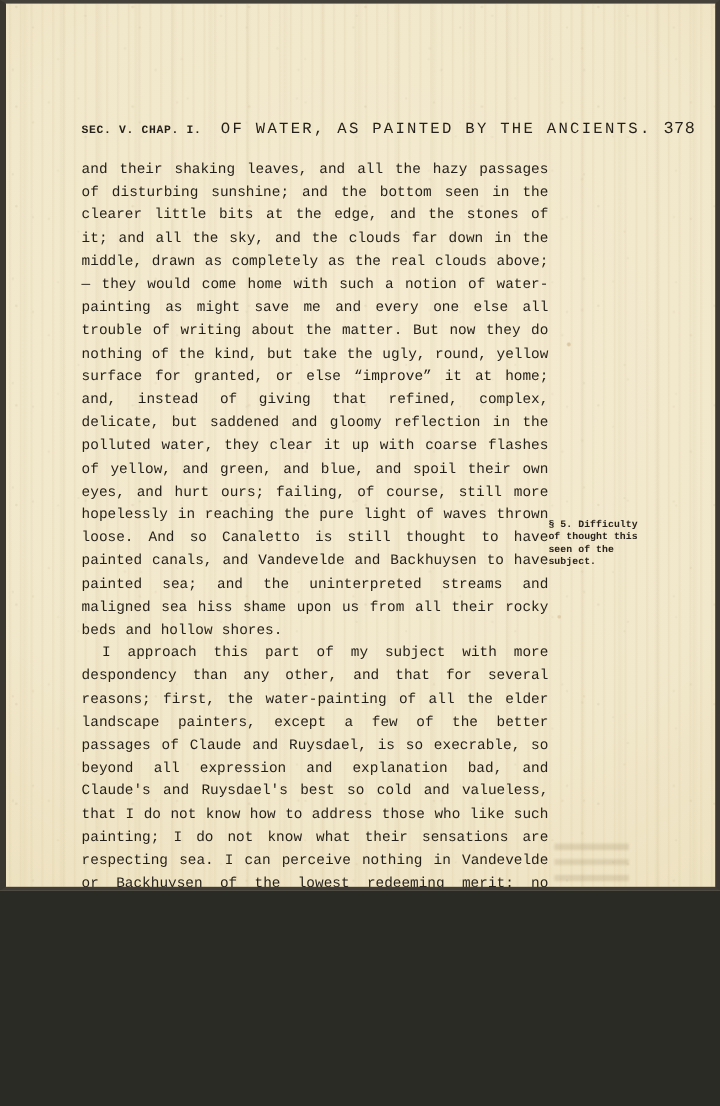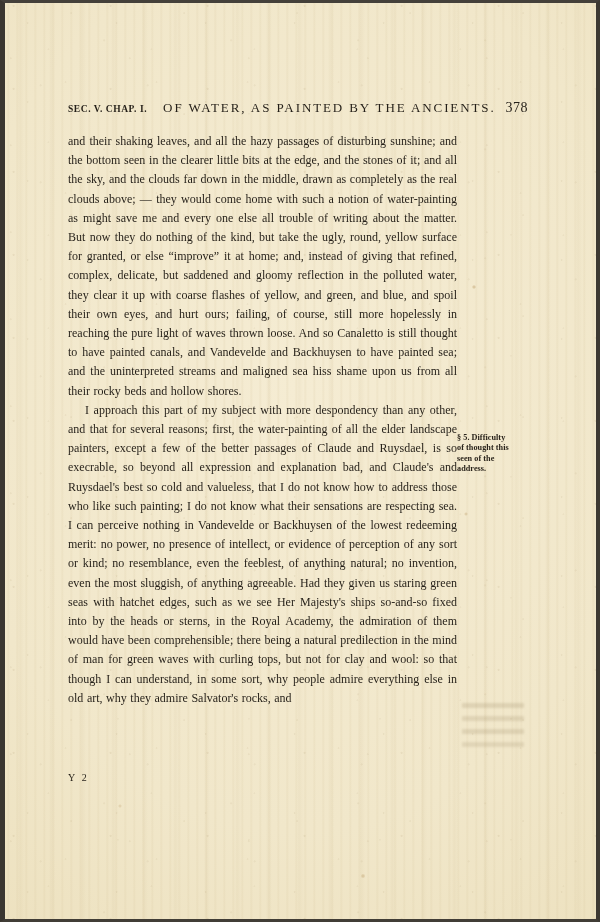--- a/index.html
+++ b/index.html
@@ -5,24 +5,24 @@
 <style>
   html, body {
     margin: 0;
     padding: 0;
     background: #2b2b26;
   }
 
   .scan {
     position: relative;
     width: 600px;
-    height: 922px;
+    height: 742px;
     overflow: hidden;
     background: #efe5c6;
-    font-family: Liberation Serif, serif;
+    font-family: Liberation Mono, monospace;
     color: #241f18;
     box-sizing: border-box;
   }
 
   
   .scan-frame {
     position: absolute;
     inset: 0;
     border-left: 5px solid #3a3630;
     border-right: 4px solid #3d3932;
@@ -216,20 +216,20 @@
     <p class="para">and their shaking leaves, and all the hazy passages of disturbing sunshine; and the bottom seen in the clearer little bits at the edge, and the stones of it; and all the sky, and the clouds far down in the middle, drawn as completely as the real clouds above; — they would come home with such a notion of water-painting as might save me and every one else all trouble of writing about the matter. But now they do nothing of the kind, but take the ugly, round, yellow surface for granted, or else “improve” it at home; and, instead of giving that refined, complex, delicate, but saddened and gloomy reflection in the polluted water, they clear it up with coarse flashes of yellow, and green, and blue, and spoil their own eyes, and hurt ours; failing, of course, still more hopelessly in reaching the pure light of waves thrown loose. And so Canaletto is still thought to have painted canals, and Vandevelde and Backhuysen to have painted sea; and the uninterpreted streams and maligned sea hiss shame upon us from all their rocky beds and hollow shores.</p>
 
     <p class="para indent">I approach this part of my subject with more despondency than any other, and that for several reasons; first, the water-painting of all the elder landscape painters, except a few of the better passages of Claude and Ruysdael, is so execrable, so beyond all expression and explanation bad, and Claude's and Ruysdael's best so cold and valueless, that I do not know how to address those who like such painting; I do not know what their sensations are respecting sea. I can perceive nothing in Vandevelde or Backhuysen of the lowest redeeming merit: no power, no presence of intellect, or evidence of perception of any sort or kind; no resemblance, even the feeblest, of anything natural; no invention, even the most sluggish, of anything agreeable. Had they given us staring green seas with hatchet edges, such as we see Her Majesty's ships so-and-so fixed into by the heads or sterns, in the Royal Academy, the admiration of them would have been comprehensible; there being a natural predilection in the mind of man for green waves with curling tops, but not for clay and wool: so that though I can understand, in some sort, why people admire everything else in old art, why they admire Salvator's rocks, and</p>
 
   </div>
 
   <div class="side-note ink">
     <span class="sn-line">§ 5. Difficulty</span>
     <span class="sn-line">of thought this</span>
     <span class="sn-line">seen of the</span>
-    <span class="sn-line">address.</span>
+    <span class="sn-line">subject.</span>
   </div>
 
   <div class="signature ink">Y 2</div>
 
   <div class="scan-frame"></div>
 
 </div>
 
 </body></html>

